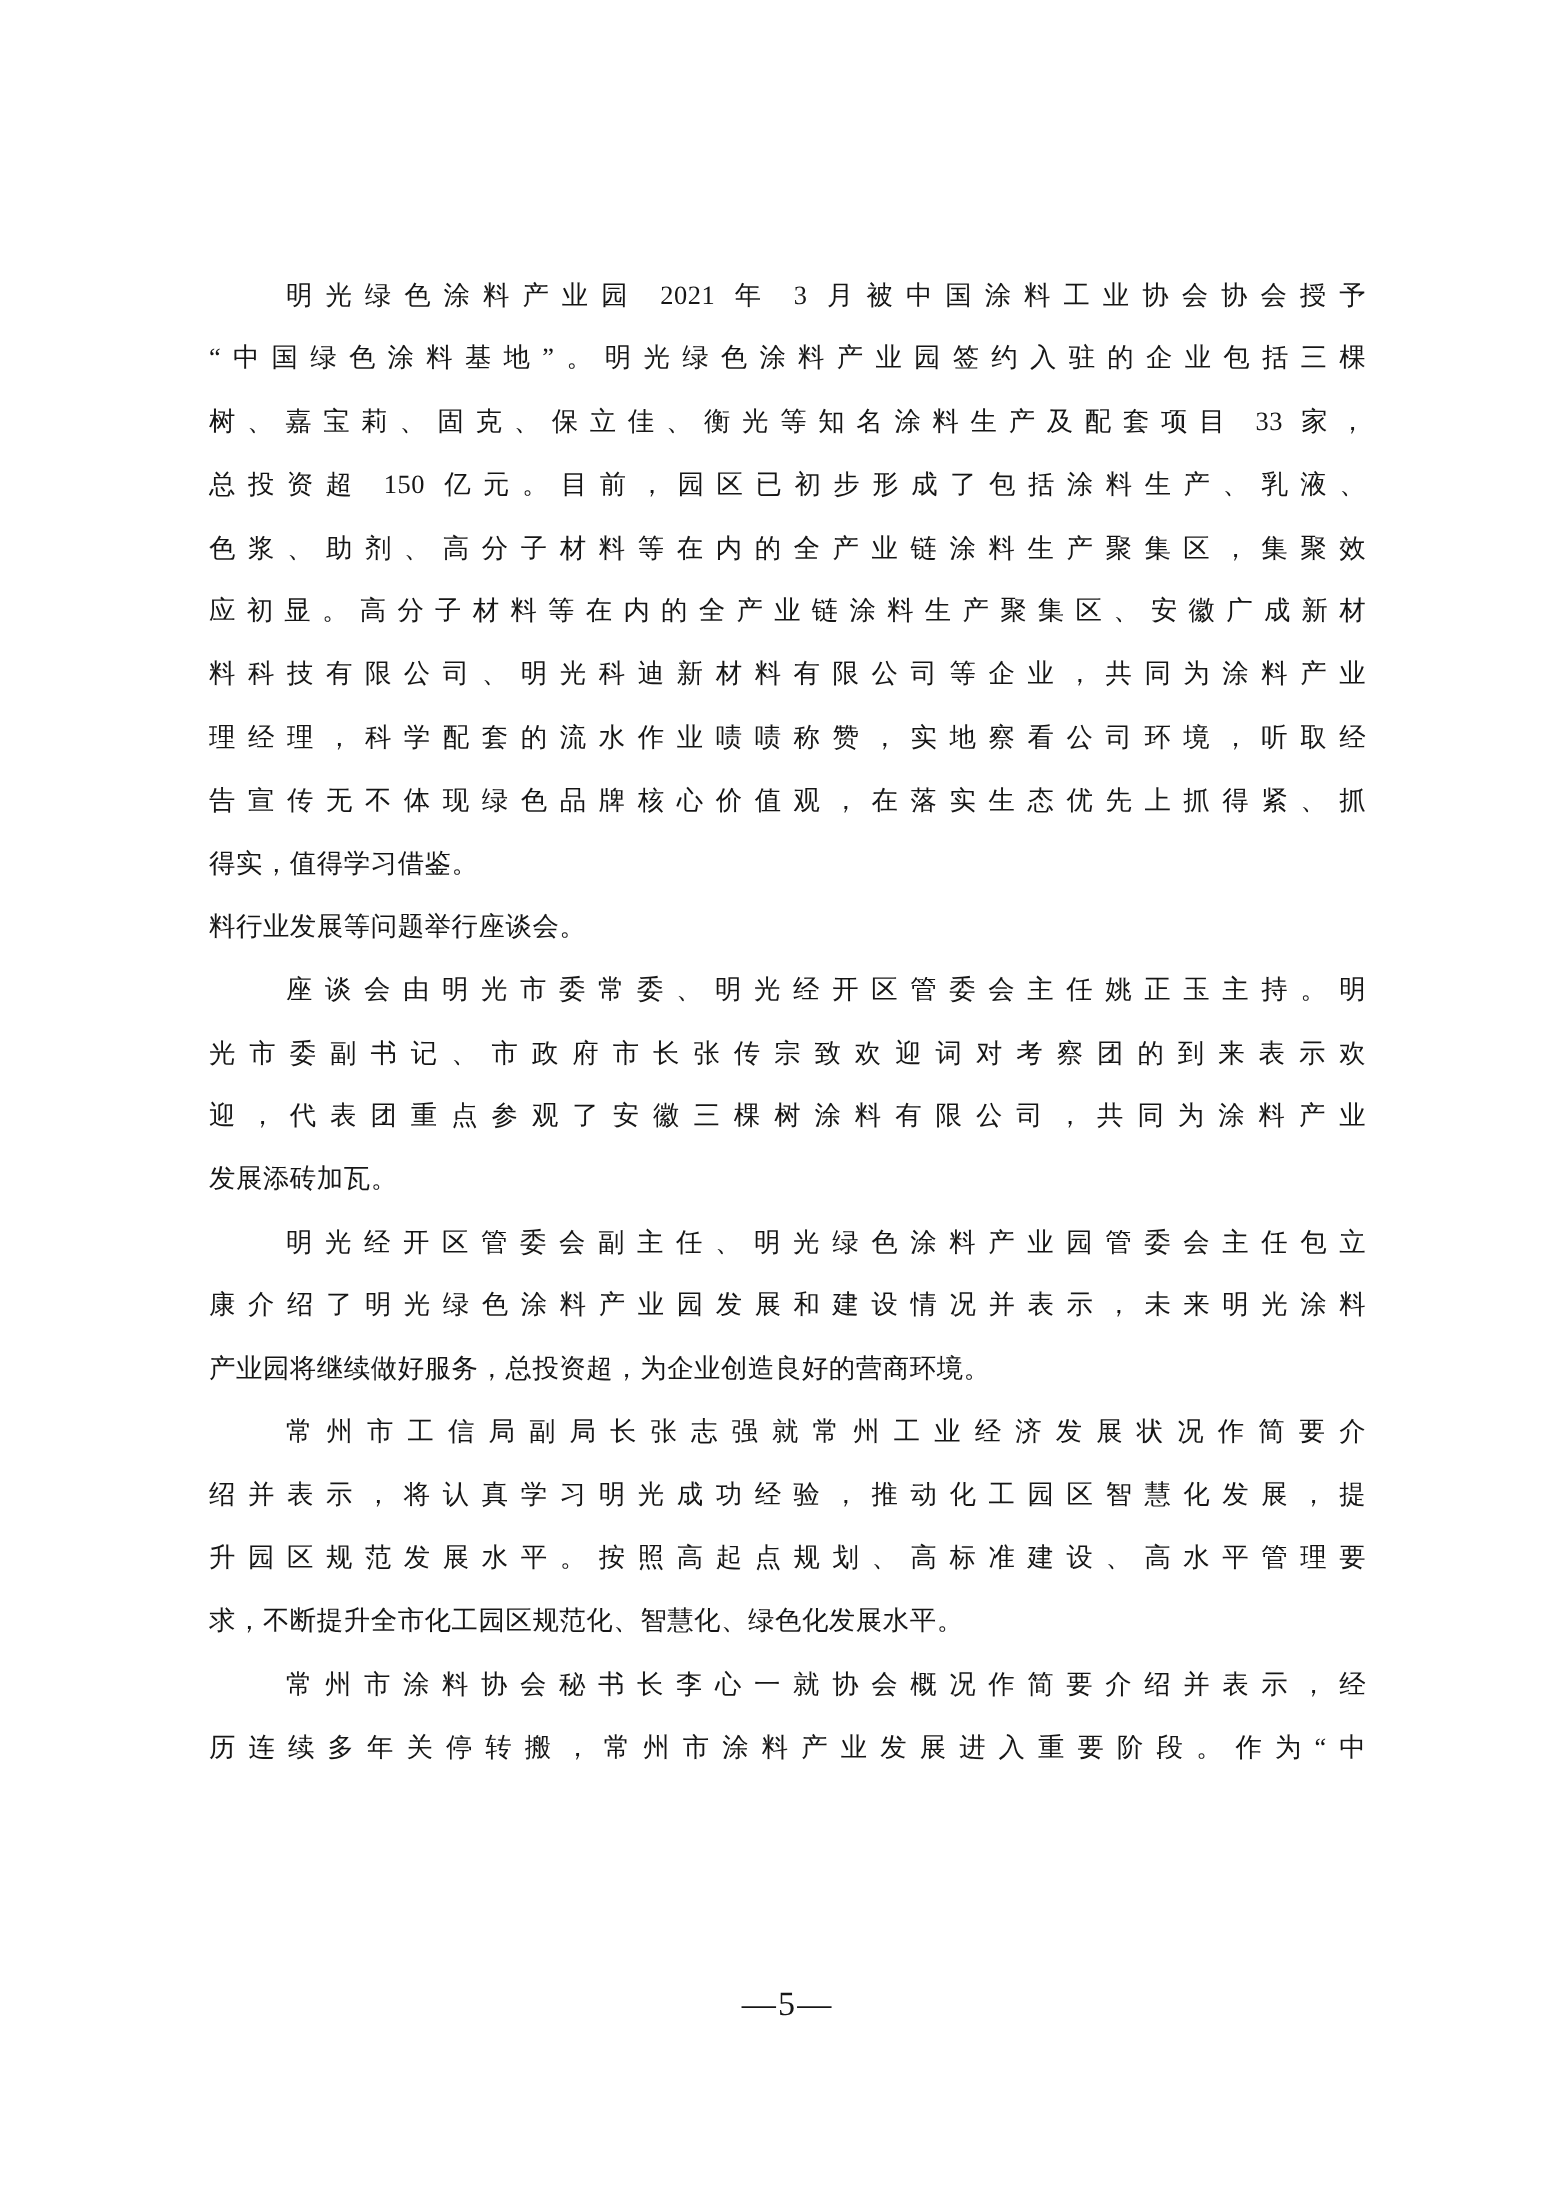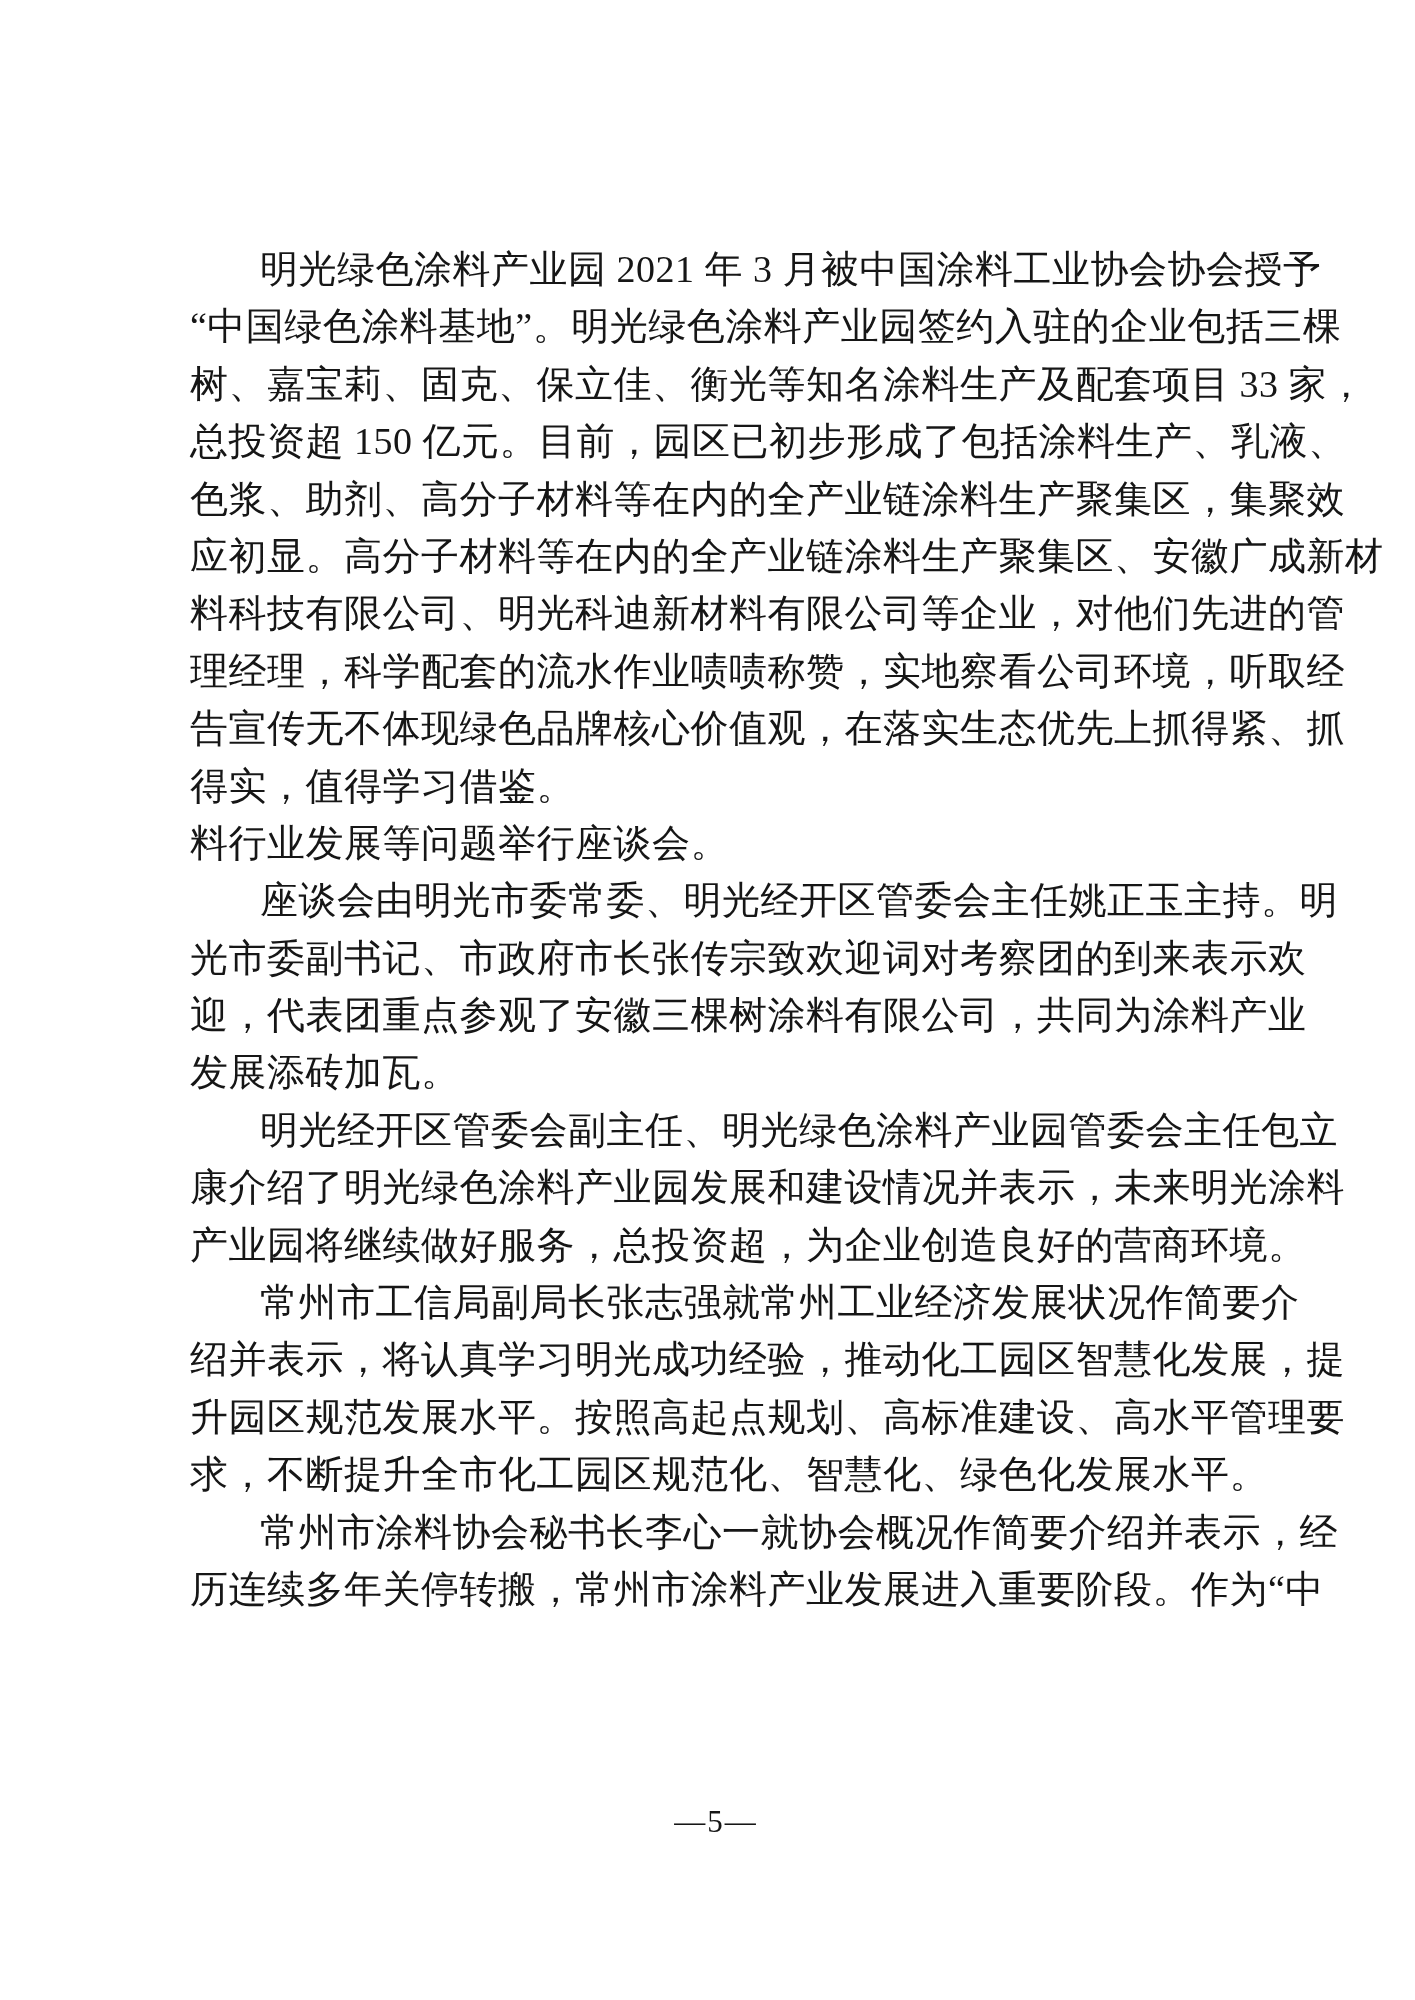--- a/index.html
+++ b/index.html
@@ -18,21 +18,21 @@
   }
   .doc-body {
     position: absolute;
     left: 190px;
     top: 241px;
     width: 1052px;
   }
   .line {
     height: 57.4px;
     line-height: 57.4px;
-    font-size: 38px;
+    font-size: 24px;
     letter-spacing: 0.5px;
     text-align: justify;
     text-align-last: justify;
     white-space: nowrap;
     color: #161616;
   }
   .line.no-j {
     text-align: left;
     text-align-last: left;
   }
@@ -54,21 +54,21 @@
 <body>
 
 <div class="page">
   <div class="doc-body">
       <div class="line ind">明光绿色涂料产业园 2021 年 3 月被中国涂料工业协会协会授予</div>
       <div class="line">“中国绿色涂料基地”。明光绿色涂料产业园签约入驻的企业包括三棵</div>
       <div class="line">树、嘉宝莉、固克、保立佳、衡光等知名涂料生产及配套项目 33 家，</div>
       <div class="line">总投资超 150 亿元。目前，园区已初步形成了包括涂料生产、乳液、</div>
       <div class="line">色浆、助剂、高分子材料等在内的全产业链涂料生产聚集区，集聚效</div>
       <div class="line">应初显。高分子材料等在内的全产业链涂料生产聚集区、安徽广成新材</div>
-      <div class="line">料科技有限公司、明光科迪新材料有限公司等企业，对他们先进的管</div>
+      <div class="line">料科技有限公司、明光科迪新材料有限公司等企业，共同为涂料产业</div>
       <div class="line">理经理，科学配套的流水作业啧啧称赞，实地察看公司环境，听取经</div>
       <div class="line">告宣传无不体现绿色品牌核心价值观，在落实生态优先上抓得紧、抓</div>
       <div class="line no-j">得实，值得学习借鉴。</div>
       <div class="line no-j">料行业发展等问题举行座谈会。</div>
       <div class="line ind">座谈会由明光市委常委、明光经开区管委会主任姚正玉主持。明</div>
       <div class="line">光市委副书记、市政府市长张传宗致欢迎词对考察团的到来表示欢</div>
       <div class="line">迎，代表团重点参观了安徽三棵树涂料有限公司，共同为涂料产业</div>
       <div class="line no-j">发展添砖加瓦。</div>
       <div class="line ind">明光经开区管委会副主任、明光绿色涂料产业园管委会主任包立</div>
       <div class="line">康介绍了明光绿色涂料产业园发展和建设情况并表示，未来明光涂料</div>

